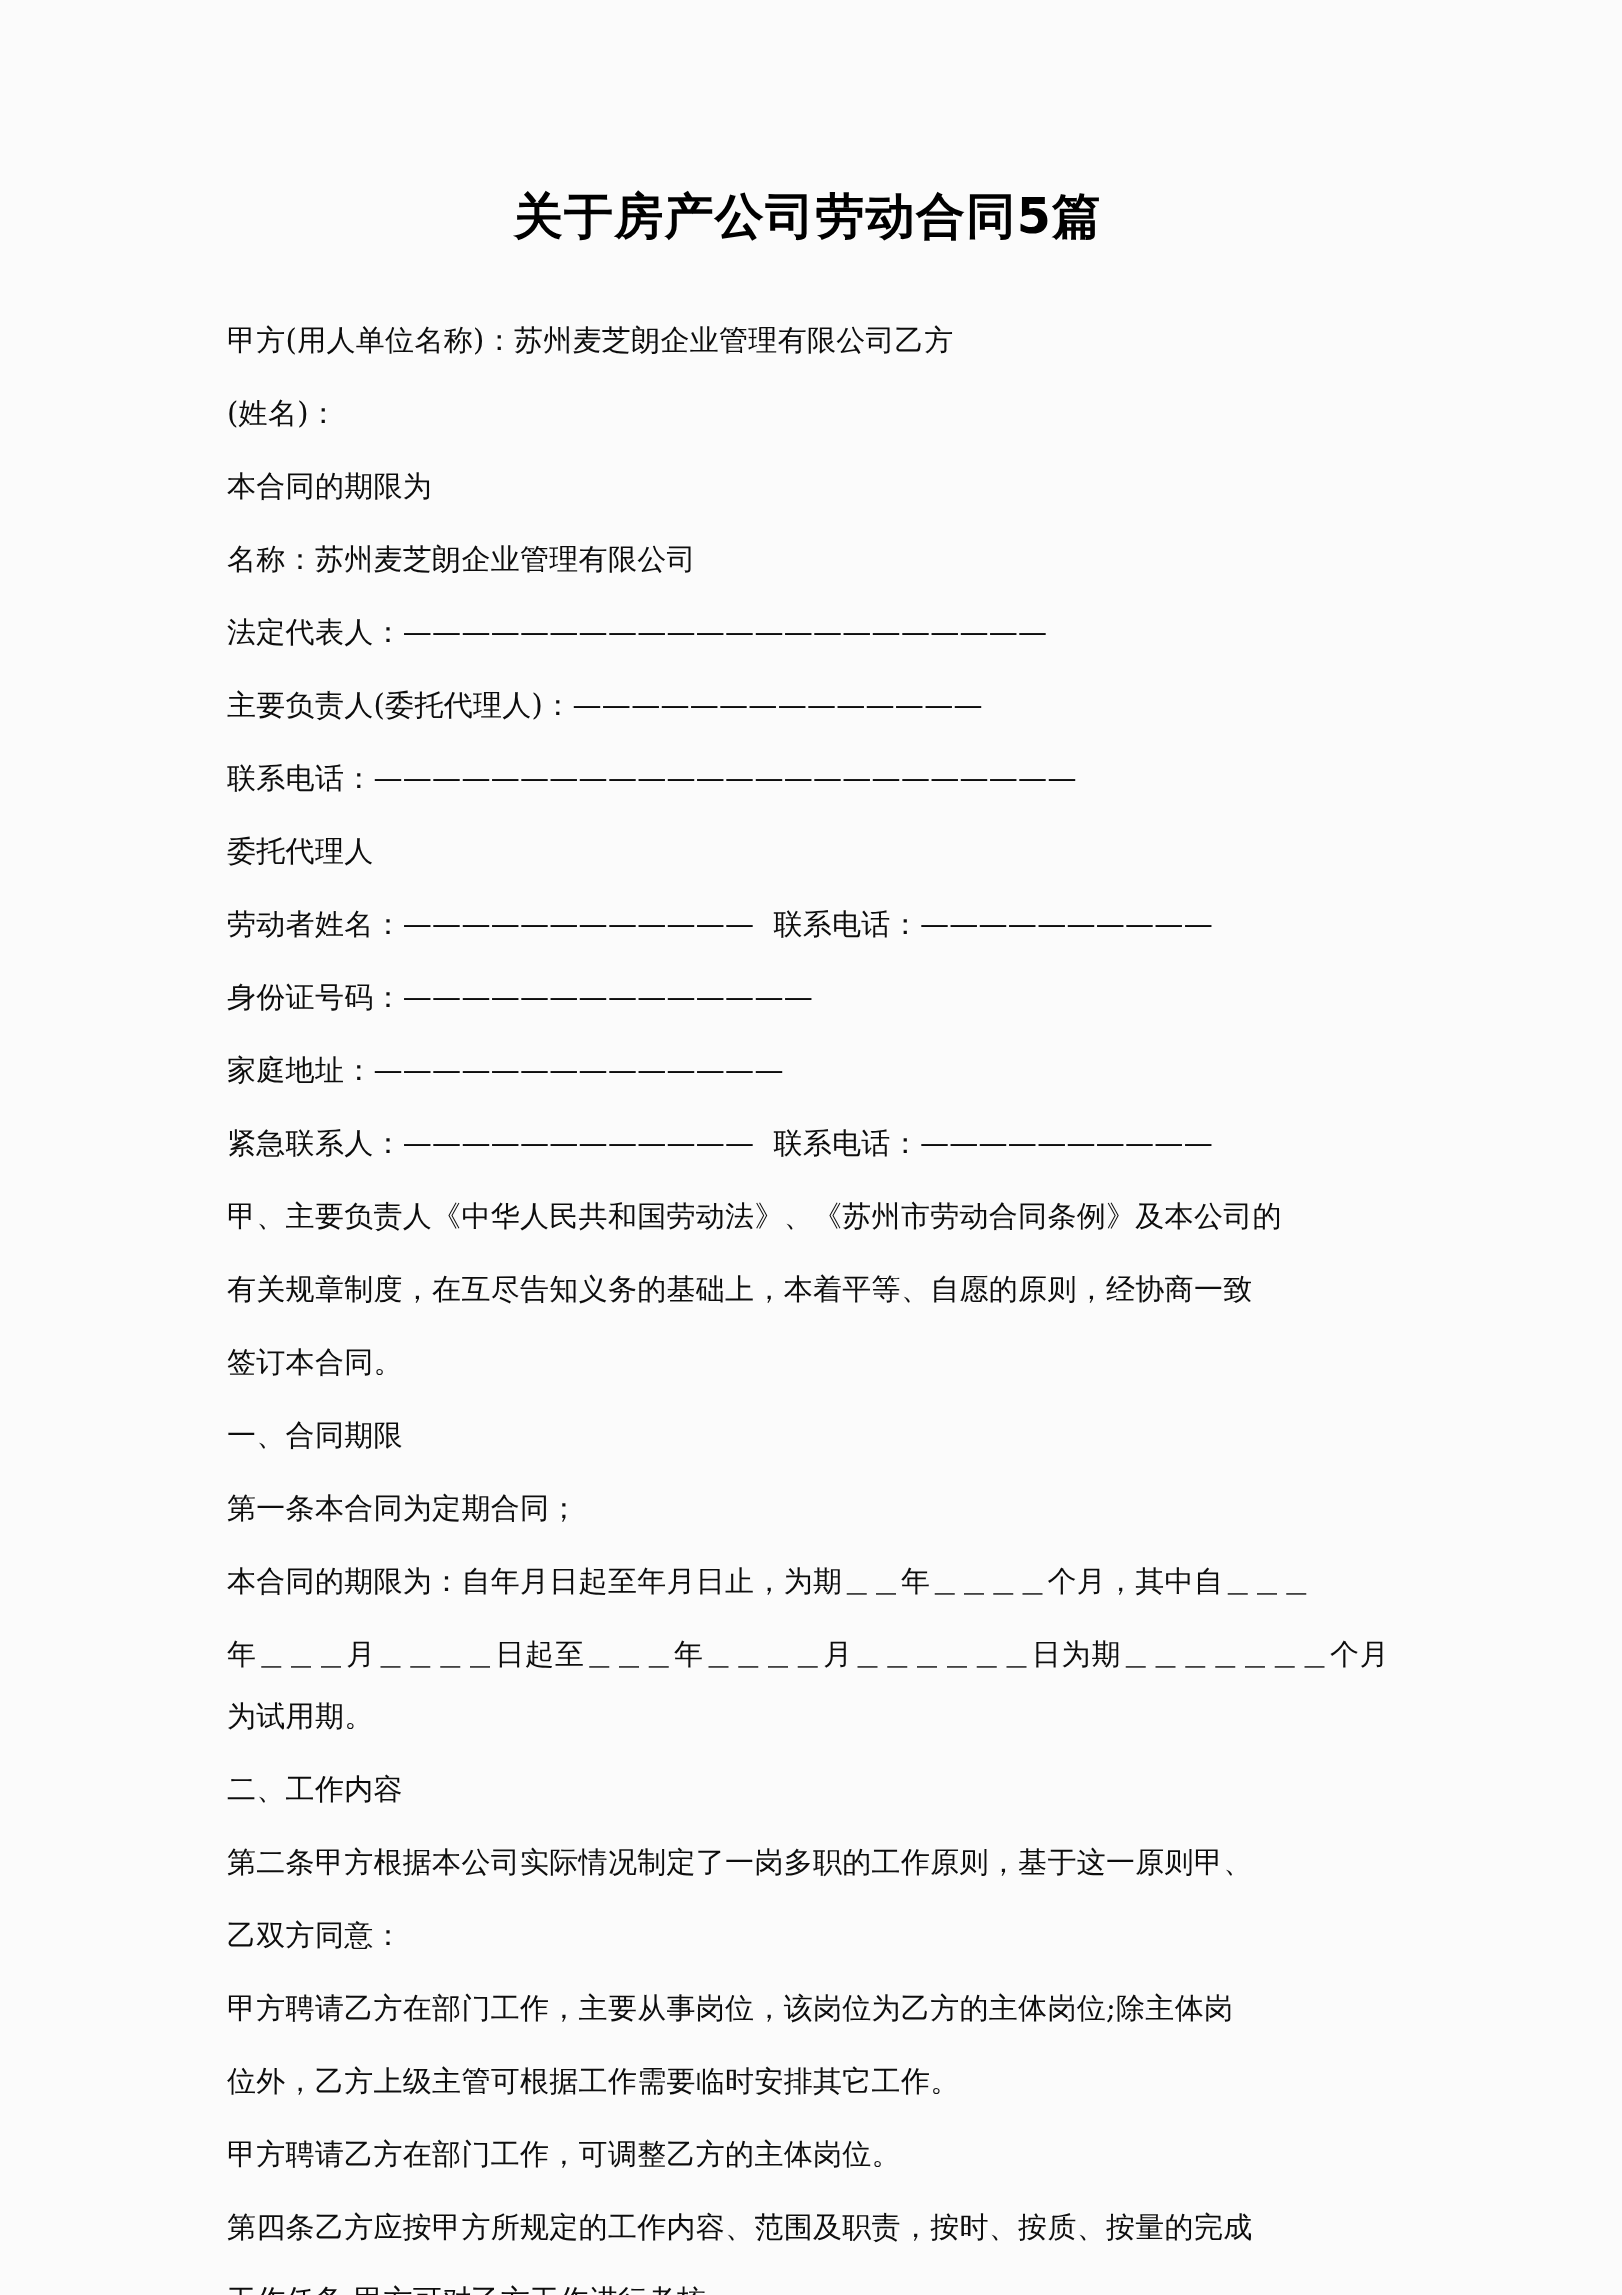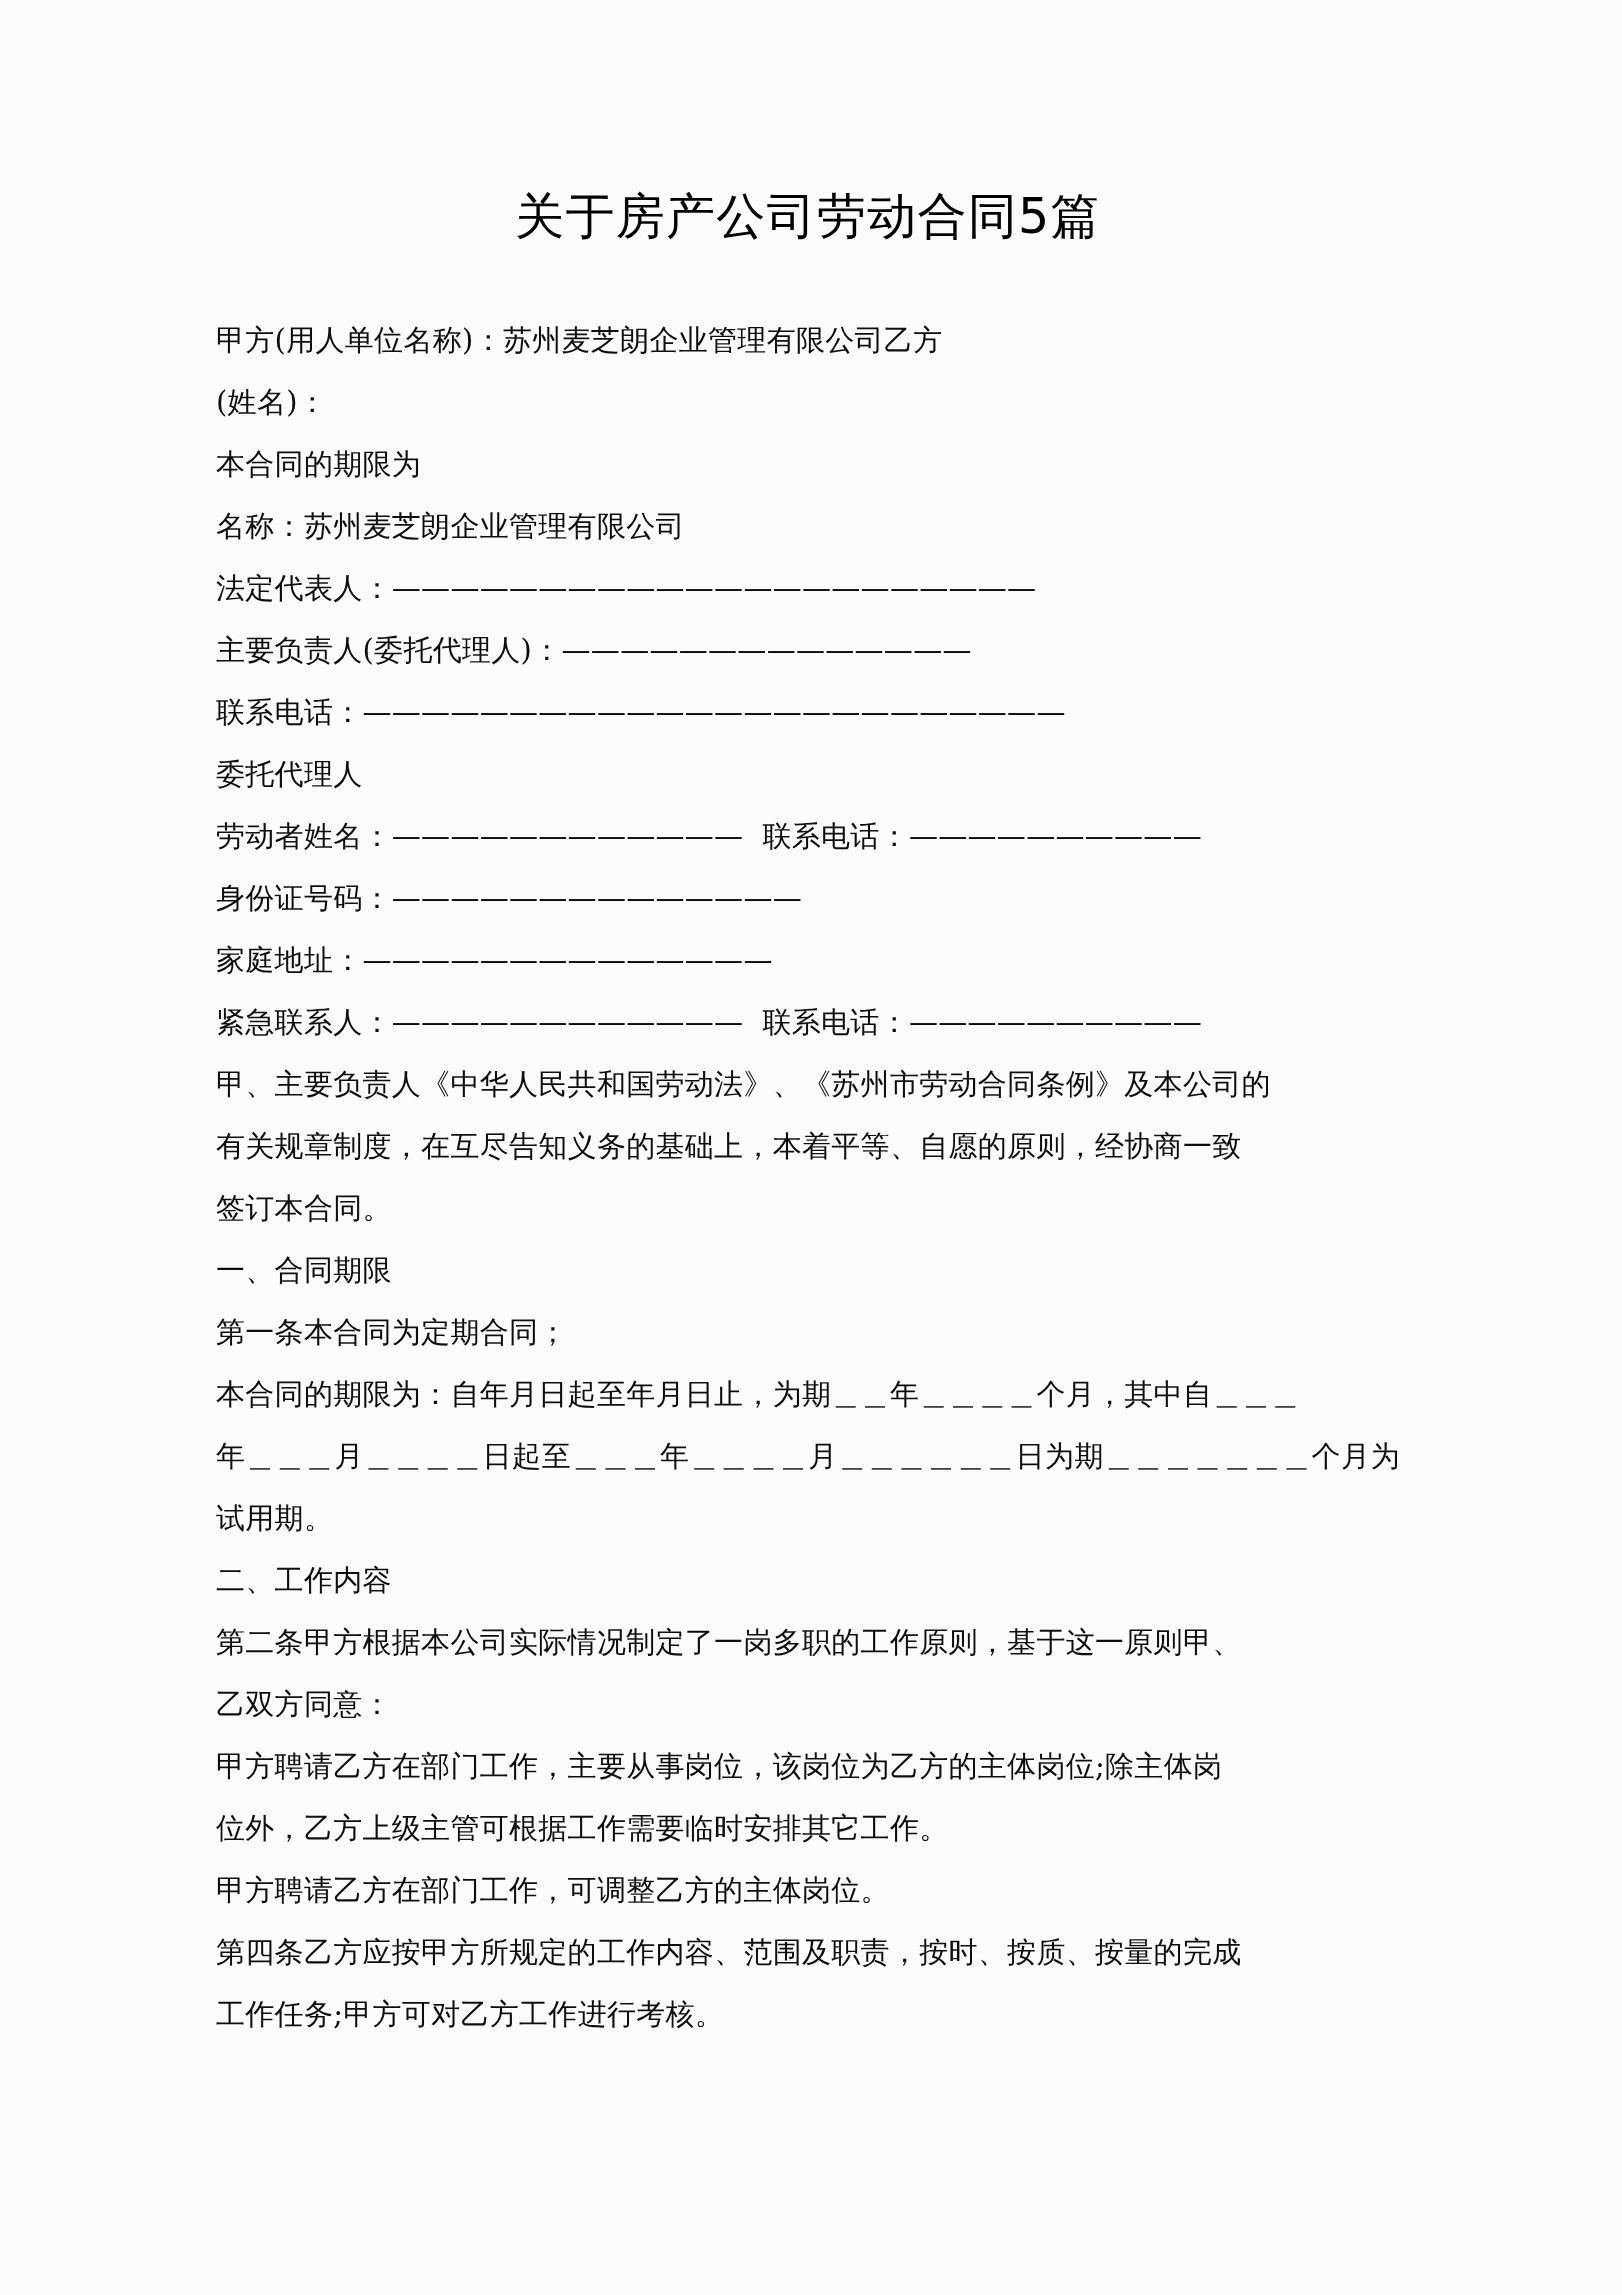--- a/index.html
+++ b/index.html
@@ -22,31 +22,31 @@
     position: absolute;
     left: 216px;
     top: 0;
     width: 1184px;
   }
   .doc-title {
     margin: 0;
     padding-top: 186px;
     text-align: center;
     font-family: "DejaVu Sans", "Liberation Sans", sans-serif;
-    font-weight: normal;
+    font-weight: bold;
     font-size: 49px;
     line-height: 1.25;
     letter-spacing: 1.3px;
     color: #000000;
   }
   .body-block {
     margin-top: 62px;
   }
   p.line {
-    margin: 0;
+    margin: 11px;
     font-size: 29px;
     line-height: 62px;
     letter-spacing: 0.3px;
     white-space: pre-wrap;
     text-align: justify;
     text-justify: inter-ideograph;
     color: #0d0d0d;
   }
   p.line.flow {
     text-indent: 0;

